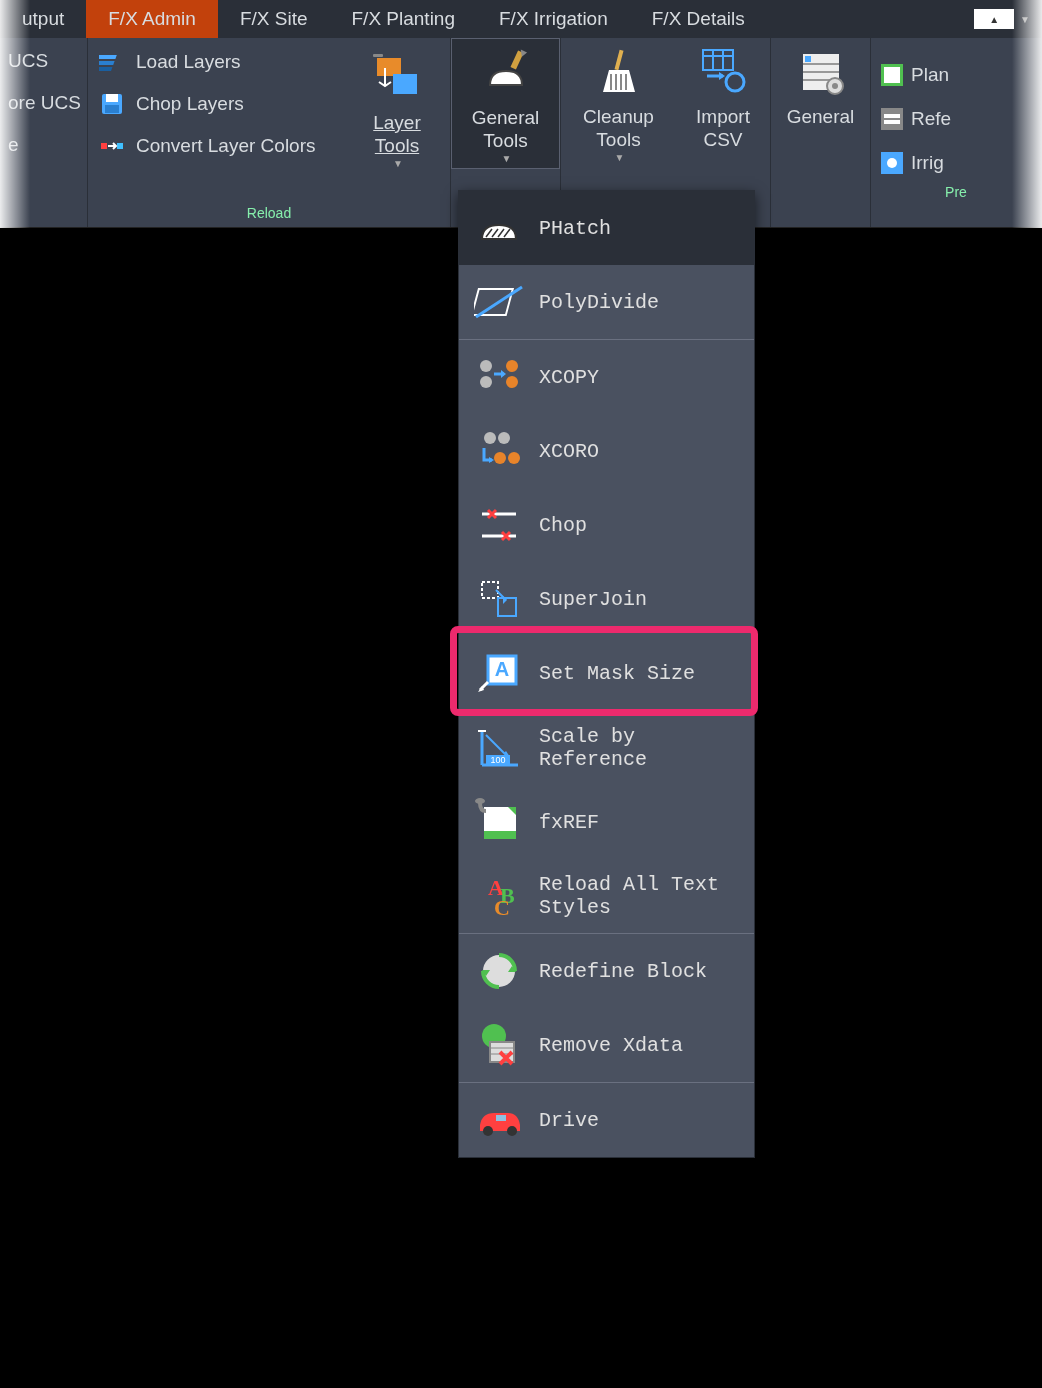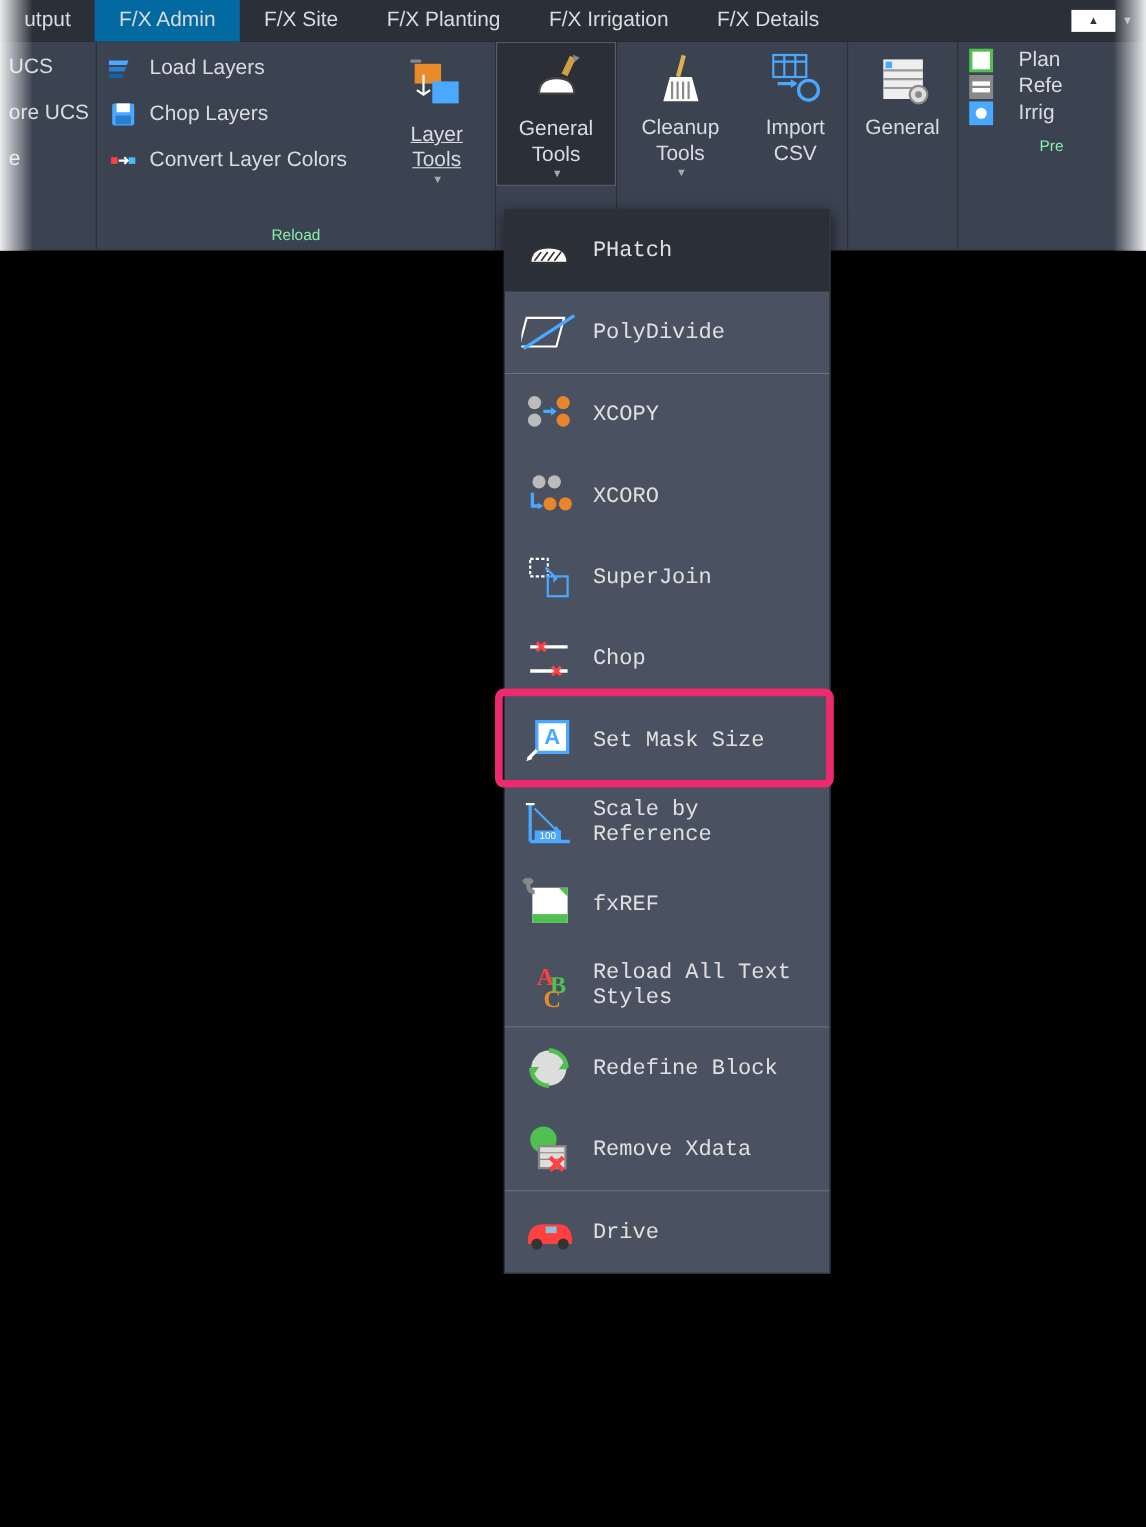--- a/index.html
+++ b/index.html
@@ -21,21 +21,21 @@
     .ribbon-tab {
       padding: 0 22px;
       display: flex;
       align-items: center;
       font-size: 19px;
       color: #d8dce0;
       cursor: pointer;
       white-space: nowrap;
     }
     .ribbon-tab.active {
-      background: #0369a1;
+      background: #c2410c;
     }
     .ribbon-panels {
       display: flex;
       background: #3b4250;
       height: 190px;
       border-bottom: 1px solid #222;
       overflow: hidden;
     }
     .panel {
       display: flex;
@@ -78,21 +78,21 @@
       align-items: center;
       justify-content: flex-start;
       padding: 6px 10px 4px 10px;
       cursor: pointer;
       min-width: 90px;
     }
     .big-btn.active { background: #2a2f38; border: 1px solid #5a6070; }
     .big-btn .big-icon { width: 56px; height: 56px; display: flex; align-items: center; justify-content: center; margin-bottom: 6px; }
     .big-btn .btn-text { font-size: 19px; text-align: center; line-height: 1.2; color: #d8dce0; }
     .small-stack { display:flex; flex-direction:column; gap:2px; padding:6px 10px; }
-    .small-item { display:flex; align-items:center; gap:23px; font-size:19px; color:#d8dce0; white-space:nowrap; }
+    .small-item { display:flex; align-items:center; gap:8px; font-size:19px; color:#d8dce0; white-space:nowrap;margin-top:20px; }
     .dropdown-caret { font-size: 10px; color: #aaa; margin-left: 2px; }
     .dropdown-menu {
       position: absolute;
       top: 190px;
       left: 458px;
       width: 297px;
       background: #4a5160;
       border: 1px solid #2a2f38;
       box-shadow: 0 4px 12px rgba(0,0,0,0.6);
       z-index: 10;
@@ -359,38 +359,38 @@
           <circle cx="40" cy="32" r="6" fill="#e8842a"></circle>
           <path d="M10 22 L10 34 L18 34" stroke="#4aa8ff" stroke-width="3" fill="none"></path>
           <path d="M15 31 L20 34 L15 37" fill="#4aa8ff"></path>
         </svg>
     </span>
     <span class="item-label">XCORO</span>
   </div>
   <div class="menu-item">
     <span class="item-icon">
       <svg width="50" height="50" viewBox="0 0 50 50">
+          <line x1="8" y1="14" x2="42" y2="14" stroke="#fff" stroke-width="3"></line>
+          <line x1="8" y1="36" x2="42" y2="36" stroke="#fff" stroke-width="3"></line>
+          <path d="M14 10 L22 18 M22 10 L14 18" stroke="#ff4040" stroke-width="3"></path>
+          <path d="M28 32 L36 40 M36 32 L28 40" stroke="#ff4040" stroke-width="3"></path>
+        </svg>
+    </span>
+    <span class="item-label">Chop</span>
+  </div>
+  <div class="menu-item">
+    <span class="item-icon">
+      <svg width="50" height="50" viewBox="0 0 50 50">
           <rect x="8" y="8" width="16" height="16" fill="none" stroke="#fff" stroke-width="2" stroke-dasharray="3 2"></rect>
           <rect x="24" y="24" width="18" height="18" fill="none" stroke="#4aa8ff" stroke-width="2"></rect>
           <path d="M22 16 L32 26" stroke="#4aa8ff" stroke-width="2"></path>
           <path d="M29 22 L33 26 L29 30" fill="#4aa8ff"></path>
         </svg>
     </span>
     <span class="item-label">SuperJoin</span>
-  </div>
-  <div class="menu-item">
-    <span class="item-icon">
-      <svg width="50" height="50" viewBox="0 0 50 50">
-          <line x1="8" y1="14" x2="42" y2="14" stroke="#fff" stroke-width="3"></line>
-          <line x1="8" y1="36" x2="42" y2="36" stroke="#fff" stroke-width="3"></line>
-          <path d="M14 10 L22 18 M22 10 L14 18" stroke="#ff4040" stroke-width="3"></path>
-          <path d="M28 32 L36 40 M36 32 L28 40" stroke="#ff4040" stroke-width="3"></path>
-        </svg>
-    </span>
-    <span class="item-label">Chop</span>
   </div>
   <div class="menu-item">
     <span class="item-icon">
       <svg width="50" height="50" viewBox="0 0 50 50">
           <rect x="14" y="8" width="28" height="28" fill="#fff" stroke="#4aa8ff" stroke-width="3"></rect>
           <text x="28" y="28" font-size="20" font-weight="bold" fill="#4aa8ff" text-anchor="middle">A</text>
           <path d="M14 34 L6 42" stroke="#fff" stroke-width="3"></path>
           <path d="M4 44 L8 38 L10 42 Z" fill="#fff"></path>
         </svg>
     </span>

